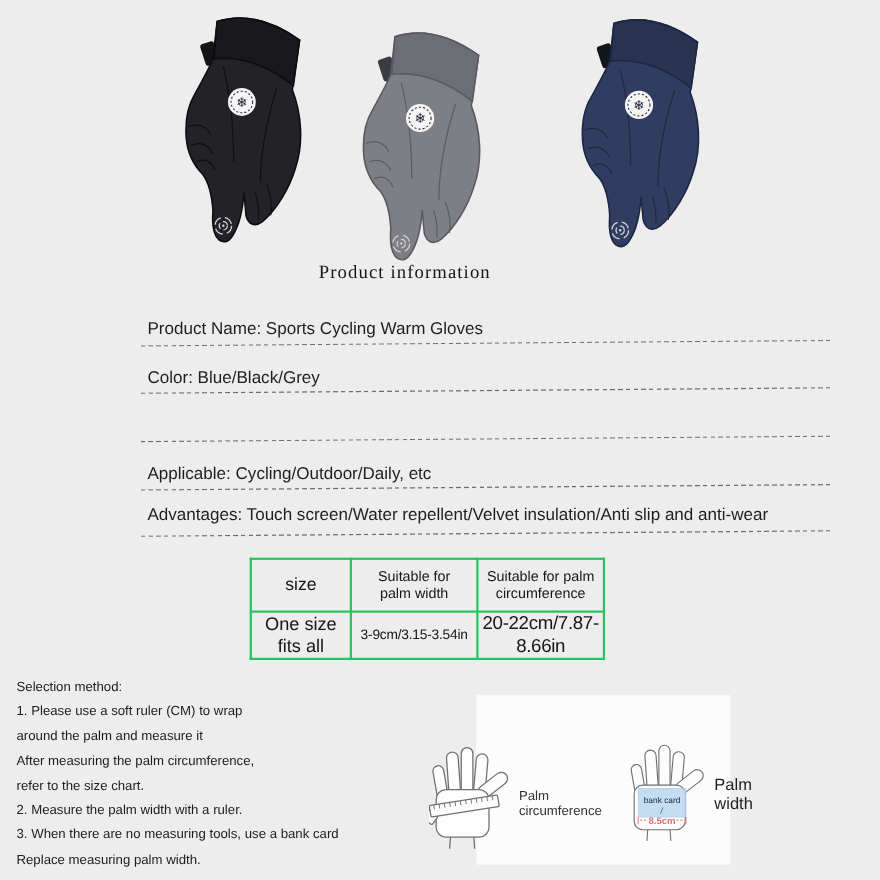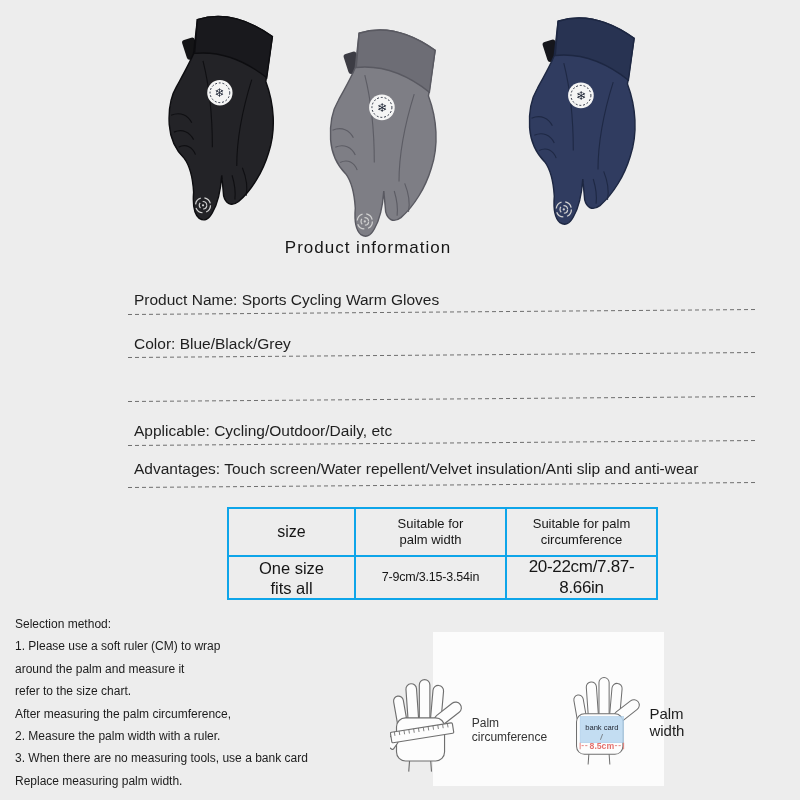--- a/index.html
+++ b/index.html
@@ -5,32 +5,32 @@
   html,body{margin:0;padding:0;}
   body{font-family:"Liberation Sans",sans-serif;background:#ffffff;}
   .canvas{position:relative;width:800px;height:800px;background:#ededed;overflow:hidden;}
 
   
   .glove{position:absolute;}
   .glove svg{display:block;width:100%;height:100%;}
 
   
   .heading{position:absolute;left:0;top:238px;width:736px;text-align:center;
-    font-family:Liberation Sans, sans-serif;font-size:17px;letter-spacing:1px;color:#161616;}
+    font-family:Liberation Serif, serif;font-size:17px;letter-spacing:1px;color:#161616;}
 
   
   .info-row{position:absolute;left:134px;font-size:15.5px;color:#1f1f1f;white-space:nowrap;}
   .divider{position:absolute;left:128px;width:630px;height:1px;
     background:repeating-linear-gradient(90deg,#6e6e6e 0 4px,transparent 4px 7px);
     transform:rotate(-0.45deg);transform-origin:left center;}
 
   
   .size-table{position:absolute;left:227px;top:507px;border-collapse:collapse;table-layout:fixed;color:#161616;}
-  .size-table td{border:2px solid #0ea5e9;text-align:center;vertical-align:middle;
-    white-space:pre-line;padding:0 19px;line-height:1.22;}
+  .size-table td{border:2px solid #22c55e;text-align:center;vertical-align:middle;
+    white-space:pre-line;padding:0 1px;line-height:1.22;}
   .size-table .h-row td{height:46px;}
   .size-table .d-row td{height:36px;}
   .col-size{width:87px;}
   .col-w{width:111px;}
   .col-c{width:111px;}
   .h-size{font-size:16px;}
   .h-small{font-size:13px;}
   .d-one{font-size:16.5px;line-height:1.18;}
   .d-w{font-size:12.5px;letter-spacing:-0.2px;}
   .d-c{font-size:17px;letter-spacing:-0.3px;}
@@ -149,32 +149,32 @@
         <tr class="h-row">
       <td class="col-size h-size">size</td>
       <td class="col-w h-small">Suitable for
 palm width</td>
       <td class="col-c h-small">Suitable for palm
 circumference</td>
     </tr>
     <tr class="d-row">
       <td class="col-size d-one">One size
 fits all</td>
-      <td class="col-w d-w">7-9cm/3.15-3.54in</td>
+      <td class="col-w d-w">3-9cm/3.15-3.54in</td>
       <td class="col-c d-c">20-22cm/7.87-8.66in</td>
     </tr>
   </tbody>
     </table>
 
   <div class="selection">
     <div>Selection method:</div>
     <div>1. Please use a soft ruler (CM) to wrap</div>
     <div>around the palm and measure it</div>
+    <div>After measuring the palm circumference,</div>
     <div>refer to the size chart.</div>
-    <div>After measuring the palm circumference,</div>
     <div>2. Measure the palm width with a ruler.</div>
     <div>3. When there are no measuring tools, use a bank card</div>
     <div>Replace measuring palm width.</div>
   </div>
 
   <div class="measure-box">
 
     <div class="fig">
       <svg width="96" height="110" viewBox="0 0 100 125" fill="#fdfdfd" stroke-width="1.4" stroke="#6f6f6f">
         <g>

